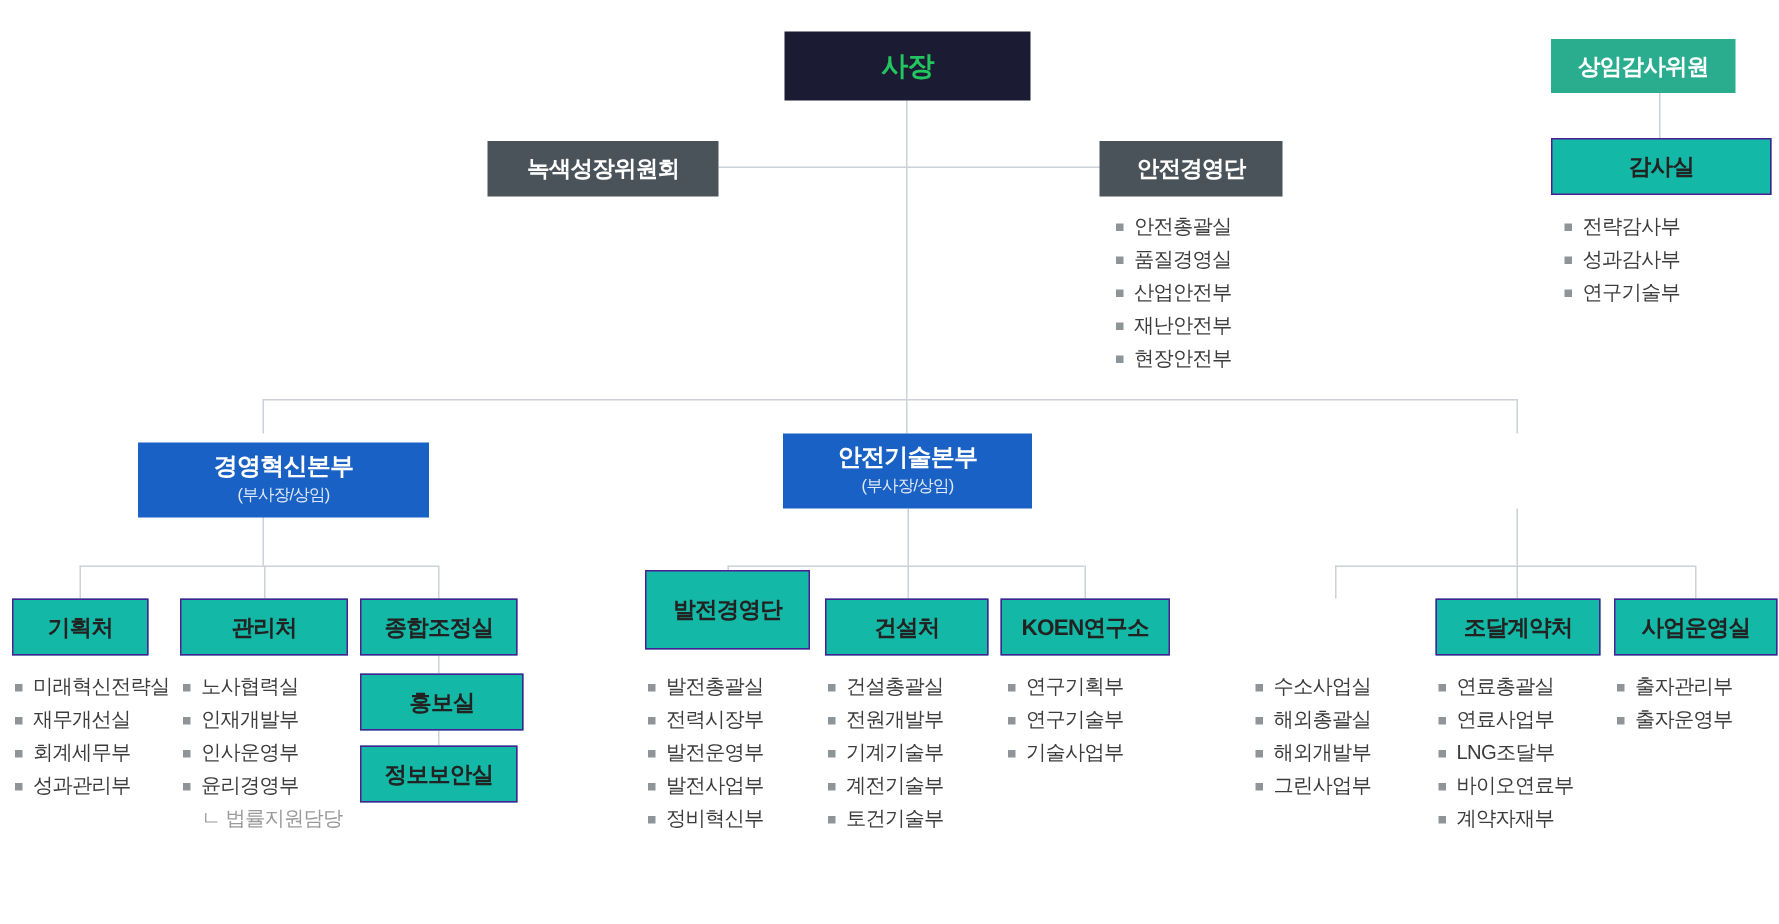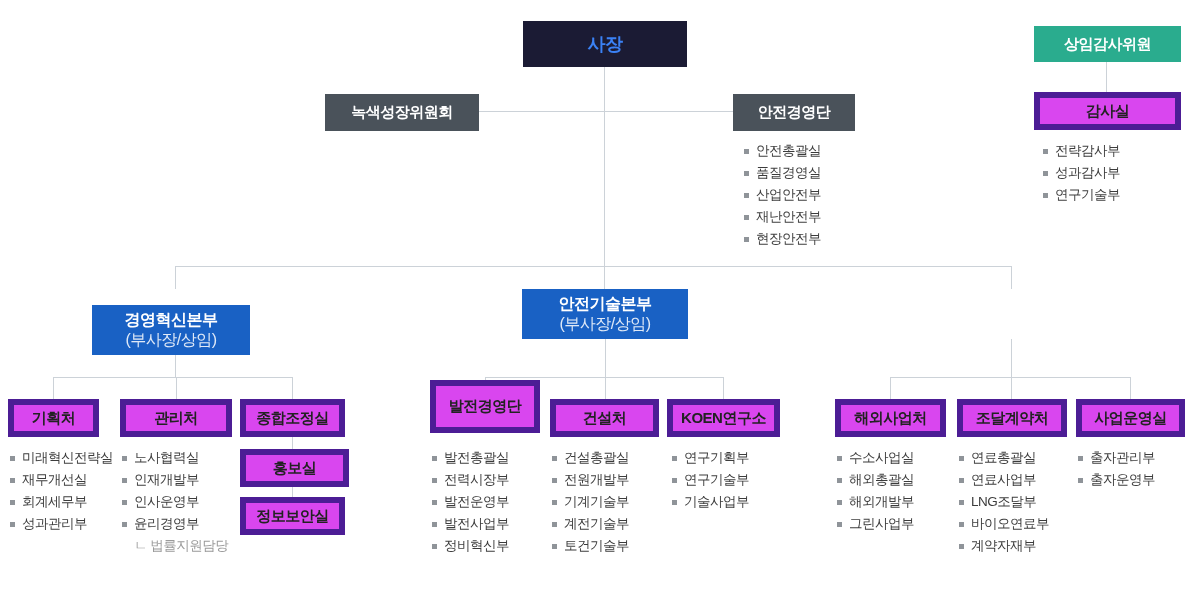--- a/index.html
+++ b/index.html
@@ -5,26 +5,26 @@
   html,body{margin:0;padding:0;background:#fff;}
   body{font-family:"Liberation Sans","DejaVu Sans",sans-serif;}
   .canvas{position:relative;width:1186px;height:616px;background:#fff;overflow:hidden;}
 
   .line{position:absolute;background:#ccd2d8;}
   .line.v{width:1px;}
   .line.h{height:1px;}
 
   .node{position:absolute;display:flex;align-items:center;justify-content:center;
         box-sizing:border-box;font-weight:bold;text-align:center;letter-spacing:-0.5px;}
-  .node.navy{background:#1b1b34;color:#3b82f6;font-size:18px;}
+  .node.navy{background:#1b1b34;color:#22c55e;font-size:18px;}
   .node.slate{background:#4a525a;color:#fff;font-size:15px;}
   .node.teal{background:#2aac8e;color:#fff;font-size:15px;}
   .node.blue{background:#1961c4;color:#fff;font-size:16px;flex-direction:column;line-height:1.15;}
-  .node.blue .sub{font-size:16px;font-weight:400;color:#dfe9f7;margin-top:2px;}
-  .node.light{background:#d946ef;border:6px solid #4c1d95;color:#222;font-size:15px;}
+  .node.blue .sub{font-size:11px;font-weight:400;color:#dfe9f7;margin-top:2px;}
+  .node.light{background:#14b8a6;border:1px solid #4c1d95;color:#222;font-size:15px;}
 
   .dept-list{position:absolute;}
   .li{display:flex;align-items:center;height:22px;font-size:13.5px;color:#3c3c3c;
       letter-spacing:-0.5px;white-space:nowrap;}
   .li::before{content:'';display:inline-block;width:5px;height:5px;background:#8f9499;
       margin-right:7px;flex:none;}
   .li.note{color:#9a9a9a;padding-left:12px;}
   .li.note::before{display:none;}
 </style>
 </head>
@@ -66,31 +66,31 @@
   <div class="node slate" style="left:733px;top:94px;width:122px;height:37px">안전경영단</div>
 
   <div class="dept-list" style="left:744px;top:140px">
     <div class="li">안전총괄실</div>
     <div class="li">품질경영실</div>
     <div class="li">산업안전부</div>
     <div class="li">재난안전부</div>
     <div class="li">현장안전부</div>
   </div>
 
-  <div class="node teal" style="left:1034px;top:26px;width:147px;height:36px">상임감사위원</div>
+  <div class="node teal" style="left:1034px;top:26px;width:123px;height:36px">상임감사위원</div>
 
   <div class="node light" style="left:1034px;top:92px;width:147px;height:38px">감사실</div>
 
   <div class="dept-list" style="left:1043px;top:140px">
     <div class="li">전략감사부</div>
     <div class="li">성과감사부</div>
     <div class="li">연구기술부</div>
   </div>
 
-  <div class="node blue" style="left:92px;top:305px;width:158px;height:50px">
+  <div class="node blue" style="left:92px;top:295px;width:194px;height:50px">
     <span>경영혁신본부</span>
     <span class="sub">(부사장/상임)</span>
   </div>
 
   <div class="node blue" style="left:522px;top:289px;width:166px;height:50px">
     <span>안전기술본부</span>
     <span class="sub">(부사장/상임)</span>
   </div>
 
 
@@ -133,21 +133,20 @@
     <div class="li">토건기술부</div>
   </div>
 
   <div class="node light" style="left:667px;top:399px;width:113px;height:38px">KOEN연구소</div>
   <div class="dept-list" style="left:672px;top:447px">
     <div class="li">연구기획부</div>
     <div class="li">연구기술부</div>
     <div class="li">기술사업부</div>
   </div>
 
-  <div class="node light" style="left:835px;top:399px;width:111px;height:38px">해외사업처</div>
   <div class="dept-list" style="left:837px;top:447px">
     <div class="li">수소사업실</div>
     <div class="li">해외총괄실</div>
     <div class="li">해외개발부</div>
     <div class="li">그린사업부</div>
   </div>
 
   <div class="node light" style="left:957px;top:399px;width:110px;height:38px">조달계약처</div>
   <div class="dept-list" style="left:959px;top:447px">
     <div class="li">연료총괄실</div>

